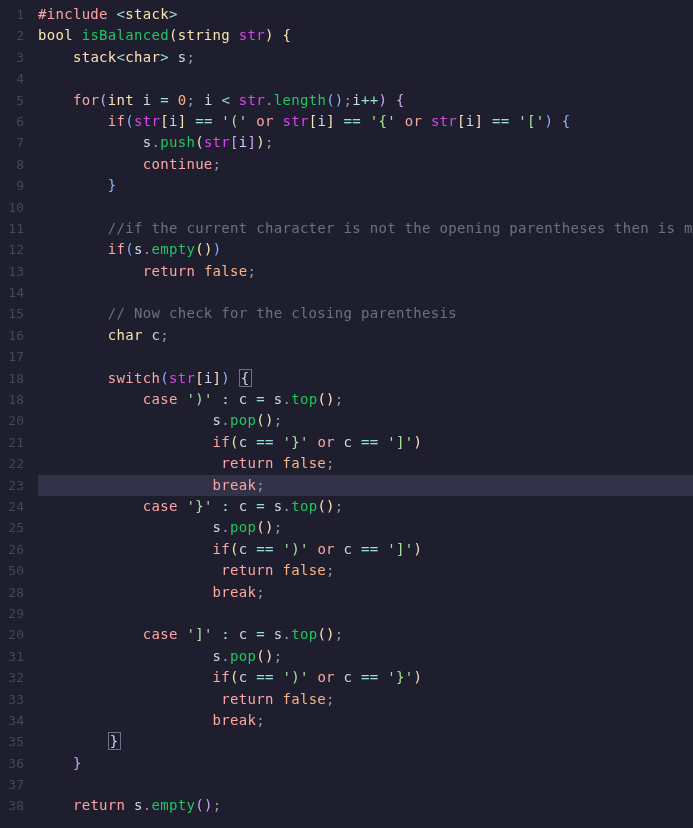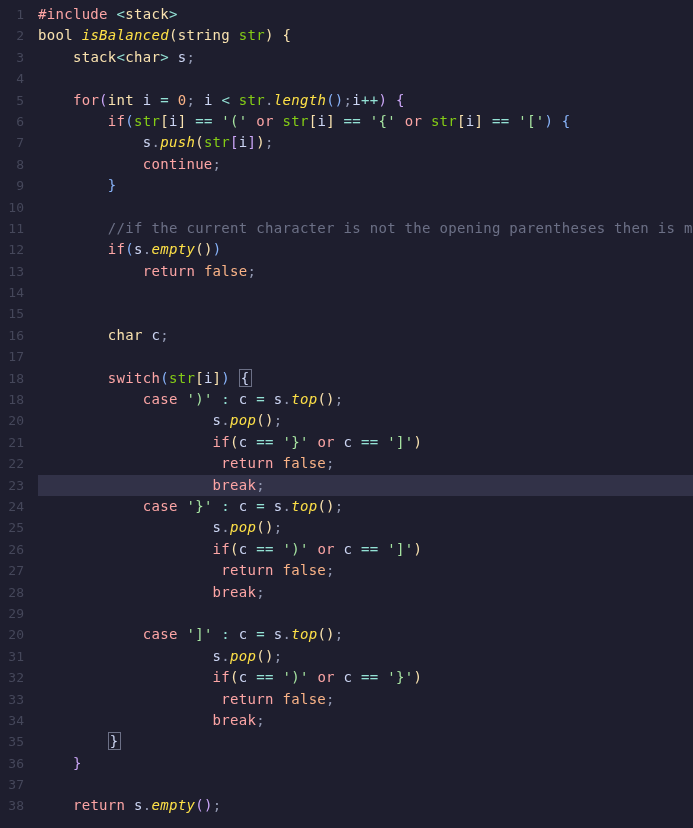--- a/index.html
+++ b/index.html
@@ -40,22 +40,22 @@
     white-space: pre;
     letter-spacing: 0.3px;
     position: relative;
   }
   .line.hl {
     background: #323248;
   }
   
   .kw { color: #fca5a5; }      
   .ty { color: #f9e2af; text-align: center; }      
-  .fn { color: #fde047; font-style: italic; }      
-  .pa { color: #84cc16; }      
+  .fn { color: #22c55e; }      
+  .pa { color: #d946ef; }      
   .op { color: #94e2d5; }      
   .st { color: #a6e3a1; }      
   .nu { color: #fab387; }      
   .id { color: #cdd6f4; }      
   .pu { color: #9399b2; }      
   .cm { color: #6c7086; }      
   .br1 { color: #f9e2af; }     
   .br2 { color: #cba6f7; }     
   .br3 { color: #89b4fa; }     
   .ig { color: #313244; }      
@@ -85,21 +85,21 @@
       <div class="ln">17</div>
       <div class="ln">18</div>
       <div class="ln">18</div>
       <div class="ln">20</div>
       <div class="ln">21</div>
       <div class="ln">22</div>
       <div class="ln">23</div>
       <div class="ln">24</div>
       <div class="ln">25</div>
       <div class="ln">26</div>
-      <div class="ln">27</div>
+      <div class="ln">50</div>
       <div class="ln">28</div>
       <div class="ln">29</div>
       <div class="ln">20</div>
       <div class="ln">31</div>
       <div class="ln">32</div>
       <div class="ln">33</div>
       <div class="ln">34</div>
       <div class="ln">35</div>
       <div class="ln">36</div>
       <div class="ln">37</div>
@@ -113,21 +113,21 @@
       <div class="line"><span class="ig">    </span><span class="kw">for</span><span class="br2">(</span><span class="ty">int </span><span class="id">i </span><span class="op">= </span><span class="nu">0</span><span class="pu">; </span><span class="id">i </span><span class="op">&lt; </span><span class="pa">str</span><span class="pu">.</span><span class="fn">length</span><span class="br3">()</span><span class="pu">;</span><span class="id">i</span><span class="op">++</span><span class="br2">) </span><span class="br2">{</span></div>
       <div class="line"><span class="ig">    </span><span class="ig">    </span><span class="kw">if</span><span class="br3">(</span><span class="pa">str</span><span class="br1">[</span><span class="id">i</span><span class="br1">]</span><span class="op"> == </span><span class="st">'('</span><span class="kw"> or </span><span class="pa">str</span><span class="br1">[</span><span class="id">i</span><span class="br1">]</span><span class="op"> == </span><span class="st">'{'</span><span class="kw"> or </span><span class="pa">str</span><span class="br1">[</span><span class="id">i</span><span class="br1">]</span><span class="op"> == </span><span class="st">'['</span><span class="br3">) </span><span class="br3">{</span></div>
       <div class="line"><span class="ig">    </span><span class="ig">    </span><span class="ig">    </span><span class="id">s</span><span class="pu">.</span><span class="fn">push</span><span class="br1">(</span><span class="pa">str</span><span class="br2">[</span><span class="id">i</span><span class="br2">]</span><span class="br1">)</span><span class="pu">;</span></div>
       <div class="line"><span class="ig">    </span><span class="ig">    </span><span class="ig">    </span><span class="kw">continue</span><span class="pu">;</span></div>
       <div class="line"><span class="ig">    </span><span class="ig">    </span><span class="br3">}</span></div>
       <div class="line"><span class="id"> </span></div>
       <div class="line"><span class="ig">    </span><span class="ig">    </span><span class="cm">//if the current character is not the opening parentheses then is mu</span></div>
       <div class="line"><span class="ig">    </span><span class="ig">    </span><span class="kw">if</span><span class="br3">(</span><span class="id">s</span><span class="pu">.</span><span class="fn">empty</span><span class="br1">()</span><span class="br3">)</span></div>
       <div class="line"><span class="ig">    </span><span class="ig">    </span><span class="ig">    </span><span class="kw">return </span><span class="nu">false</span><span class="pu">;</span></div>
       <div class="line"><span class="id"> </span></div>
-      <div class="line"><span class="ig">    </span><span class="ig">    </span></div>
+      <div class="line"><span class="ig">    </span><span class="ig">    </span><span class="cm">// Now check for the closing parenthesis</span></div>
       <div class="line"><span class="ig">    </span><span class="ig">    </span><span class="ty">char </span><span class="id">c</span><span class="pu">;</span></div>
       <div class="line"><span class="id"> </span></div>
       <div class="line"><span class="ig">    </span><span class="ig">    </span><span class="kw">switch</span><span class="br3">(</span><span class="pa">str</span><span class="br1">[</span><span class="id">i</span><span class="br1">]</span><span class="br3">) </span><span class="box">{</span></div>
       <div class="line"><span class="ig">    </span><span class="ig">    </span><span class="ig">    </span><span class="kw">case </span><span class="st">')'</span><span class="op"> : </span><span class="id">c </span><span class="op">= </span><span class="id">s</span><span class="pu">.</span><span class="fn">top</span><span class="br1">()</span><span class="pu">;</span></div>
       <div class="line"><span class="ig">    </span><span class="ig">    </span><span class="ig">    </span><span class="ig">    </span><span class="ig">    </span><span class="id">s</span><span class="pu">.</span><span class="fn">pop</span><span class="br1">()</span><span class="pu">;</span></div>
       <div class="line"><span class="ig">    </span><span class="ig">    </span><span class="ig">    </span><span class="ig">    </span><span class="ig">    </span><span class="kw">if</span><span class="br1">(</span><span class="id">c </span><span class="op">== </span><span class="st">'}'</span><span class="kw"> or </span><span class="id">c </span><span class="op">== </span><span class="st">']'</span><span class="br1">)</span></div>
       <div class="line"><span class="ig">    </span><span class="ig">    </span><span class="ig">    </span><span class="ig">    </span><span class="ig">    </span><span class="ig"> </span><span class="kw">return </span><span class="nu">false</span><span class="pu">;</span></div>
       <div class="line hl"><span class="ig">    </span><span class="ig">    </span><span class="ig">    </span><span class="ig">    </span><span class="ig">    </span><span class="kw">break</span><span class="pu">;</span></div>
       <div class="line"><span class="ig">    </span><span class="ig">    </span><span class="ig">    </span><span class="kw">case </span><span class="st">'}'</span><span class="op"> : </span><span class="id">c </span><span class="op">= </span><span class="id">s</span><span class="pu">.</span><span class="fn">top</span><span class="br1">()</span><span class="pu">;</span></div>
       <div class="line"><span class="ig">    </span><span class="ig">    </span><span class="ig">    </span><span class="ig">    </span><span class="ig">    </span><span class="id">s</span><span class="pu">.</span><span class="fn">pop</span><span class="br1">()</span><span class="pu">;</span></div>

